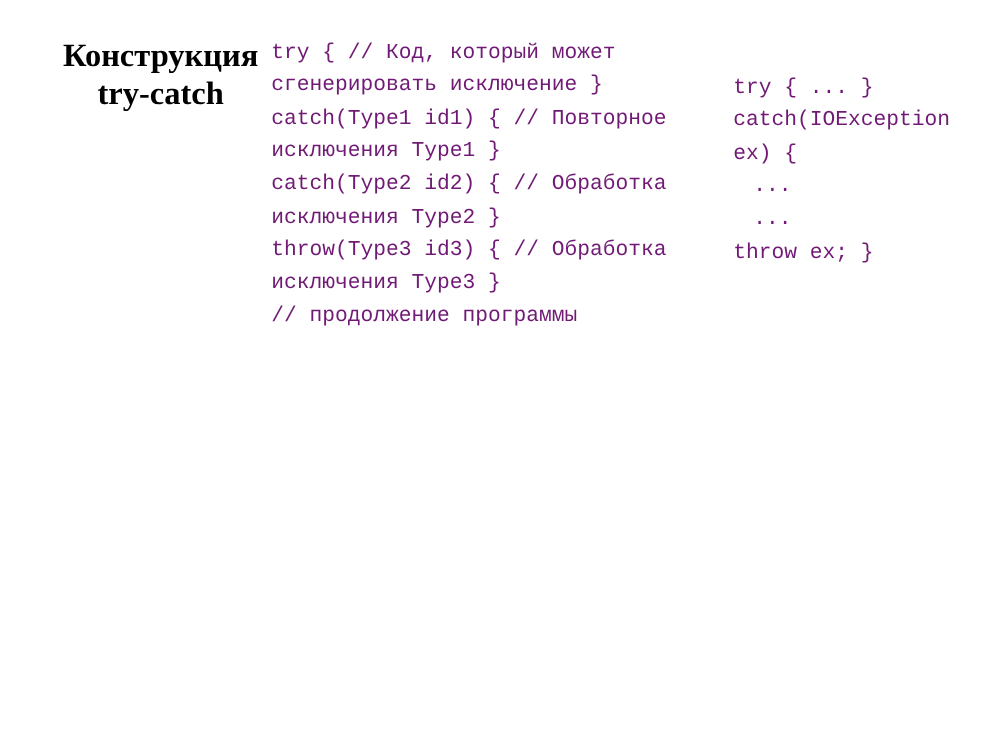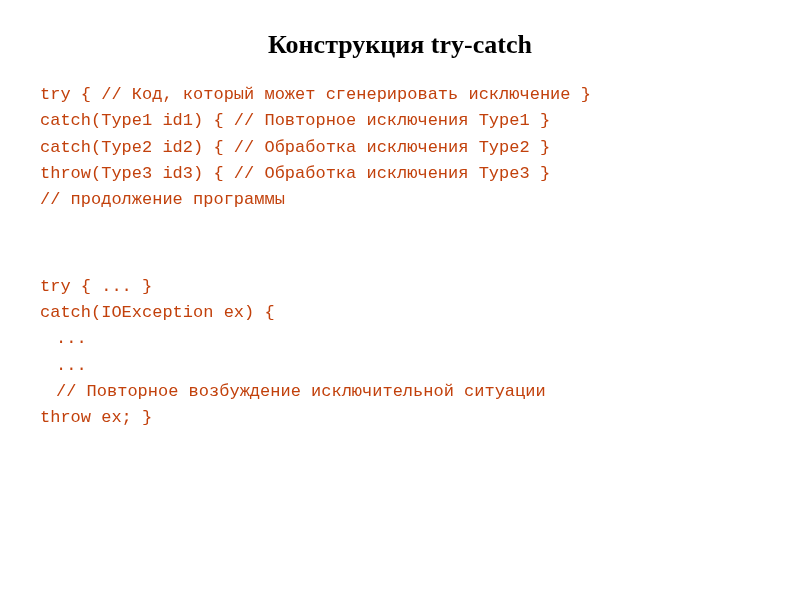--- a/index.html
+++ b/index.html
@@ -14,35 +14,35 @@
       background-color: #ffffff;
       font-family: 'Times New Roman', Times, serif;
       overflow: hidden;
     }
 
     .page {
       width: 800px;
       height: 600px;
       padding: 30px 40px;
       display: flex;
-      flex-direction: column;
+      flex-direction: row;
     }
 
     .title {
       text-align: center;
       font-size: 26px;
       font-weight: bold;
       margin-bottom: 22px;
     }
 
     .code-block {
       font-family: 'Courier New', Courier, monospace;
       font-size: 17px;
       line-height: 1.55;
-      color: #c2410c;
+      color: #701a75;
     }
 
     .section-gap {
       margin-bottom: 32px;
     }
 
     .section-gap2 {
       margin-top: 28px;
     }
 
@@ -62,16 +62,15 @@
     <div>catch(Type2 id2) { // Обработка исключения Type2 }</div>
     <div>throw(Type3 id3) { // Обработка исключения Type3 }</div>
     <div>// продолжение программы</div>
   </div>
 
   <div class="code-block section-gap2">
     <div>try { ... }</div>
     <div>catch(IOException ex) {</div>
     <div class="indent">...</div>
     <div class="indent">...</div>
-    <div class="indent">// Повторное возбуждение исключительной  ситуации</div>
     <div>throw ex; }</div>
   </div>
 </div>
 
 </body></html>

